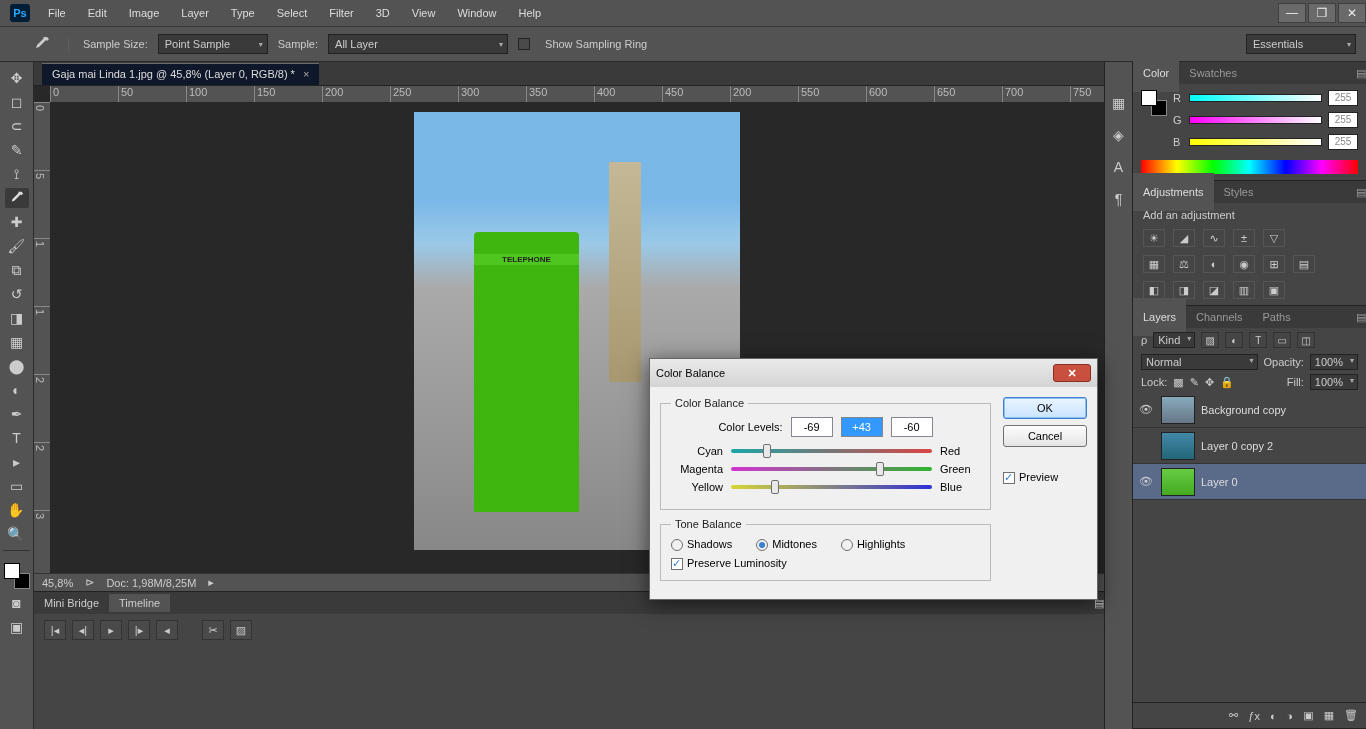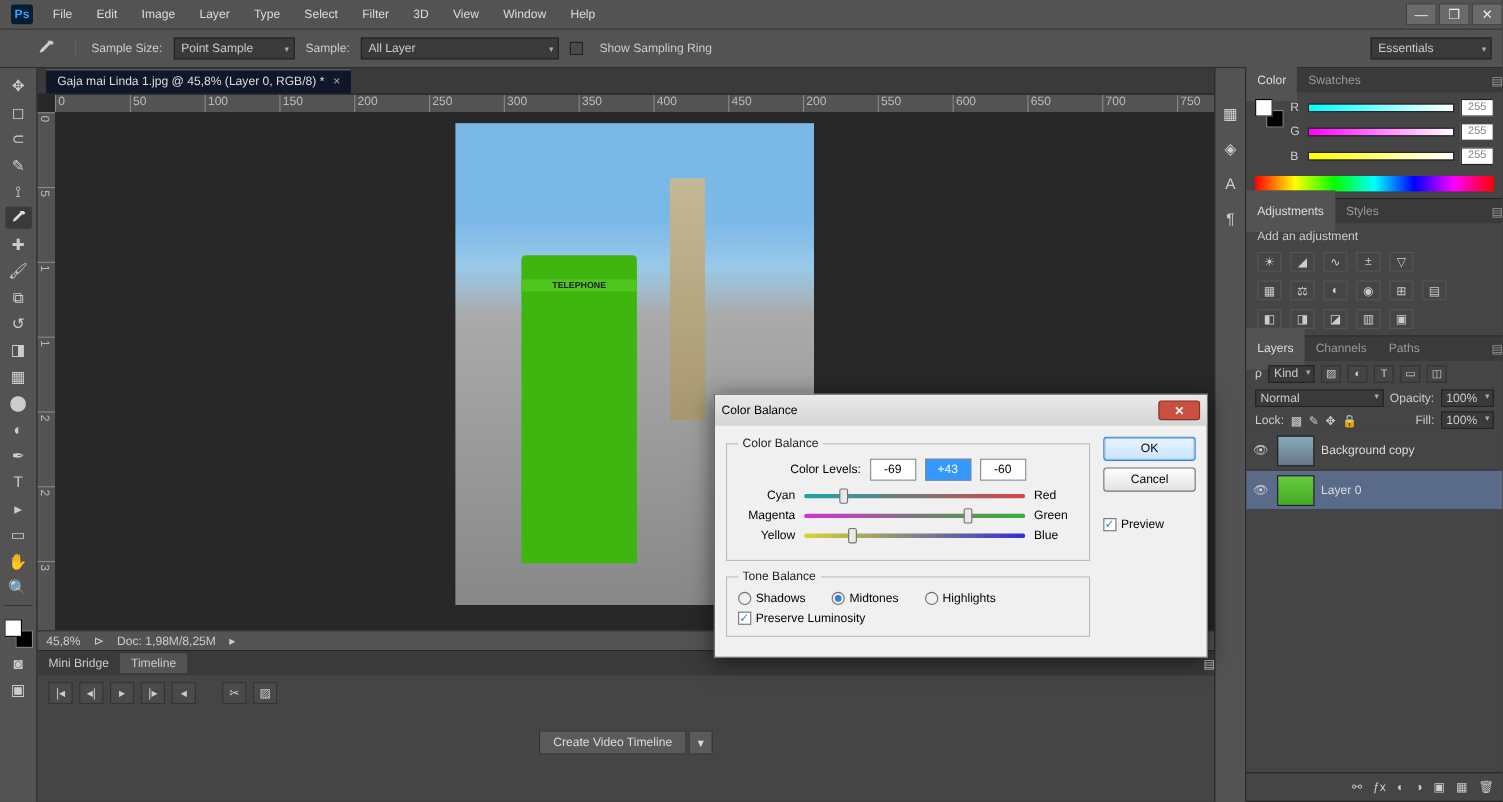--- a/index.html
+++ b/index.html
@@ -258,24 +258,20 @@
       <div class="timeline-controls">
         <div class="tc-btn">|◂</div>
         <div class="tc-btn">◂|</div>
         <div class="tc-btn">▸</div>
         <div class="tc-btn">|▸</div>
         <div class="tc-btn">◂</div>
         <div style="width:12px"></div>
         <div class="tc-btn">✂</div>
         <div class="tc-btn">▨</div>
       </div>
-      <div class="create-video">
-        <button>Create Video Timeline</button>
-        <div class="dd">▾</div>
-      </div>
     </div>
   </div>
 
   <div class="rightcol">
     <div class="collapse-strip">
       <div class="ci">▦</div>
       <div class="ci">◈</div>
       <div class="ci">A</div>
       <div class="ci">¶</div>
     </div>
@@ -375,20 +371,25 @@
           <div class="fi">🔒</div>
           <span style="margin-left:auto">Fill:</span>
           <div class="kind-sel"><span>100%</span></div>
         </div>
         <div class="layers-list">
           <div class="layer-row">
             <div class="eye">👁</div>
             <div class="thumb" style="background:linear-gradient(#8ab,#678)"></div>
             <span class="layer-name">Background copy</span>
           </div>
+          <div class="layer-row">
+            <div class="eye"></div>
+            <div class="thumb" style="background:linear-gradient(#48a,#267)"></div>
+            <span class="layer-name">Layer 0 copy 2</span>
+          </div>
           <div class="layer-row selected">
             <div class="eye">👁</div>
             <div class="thumb" style="background:linear-gradient(#6c4,#4a2)"></div>
             <span class="layer-name">Layer 0</span>
           </div>
         </div>
         <div class="layers-foot">
           <span>⚯</span>
           <span>ƒx</span>
           <span>◐</span>

